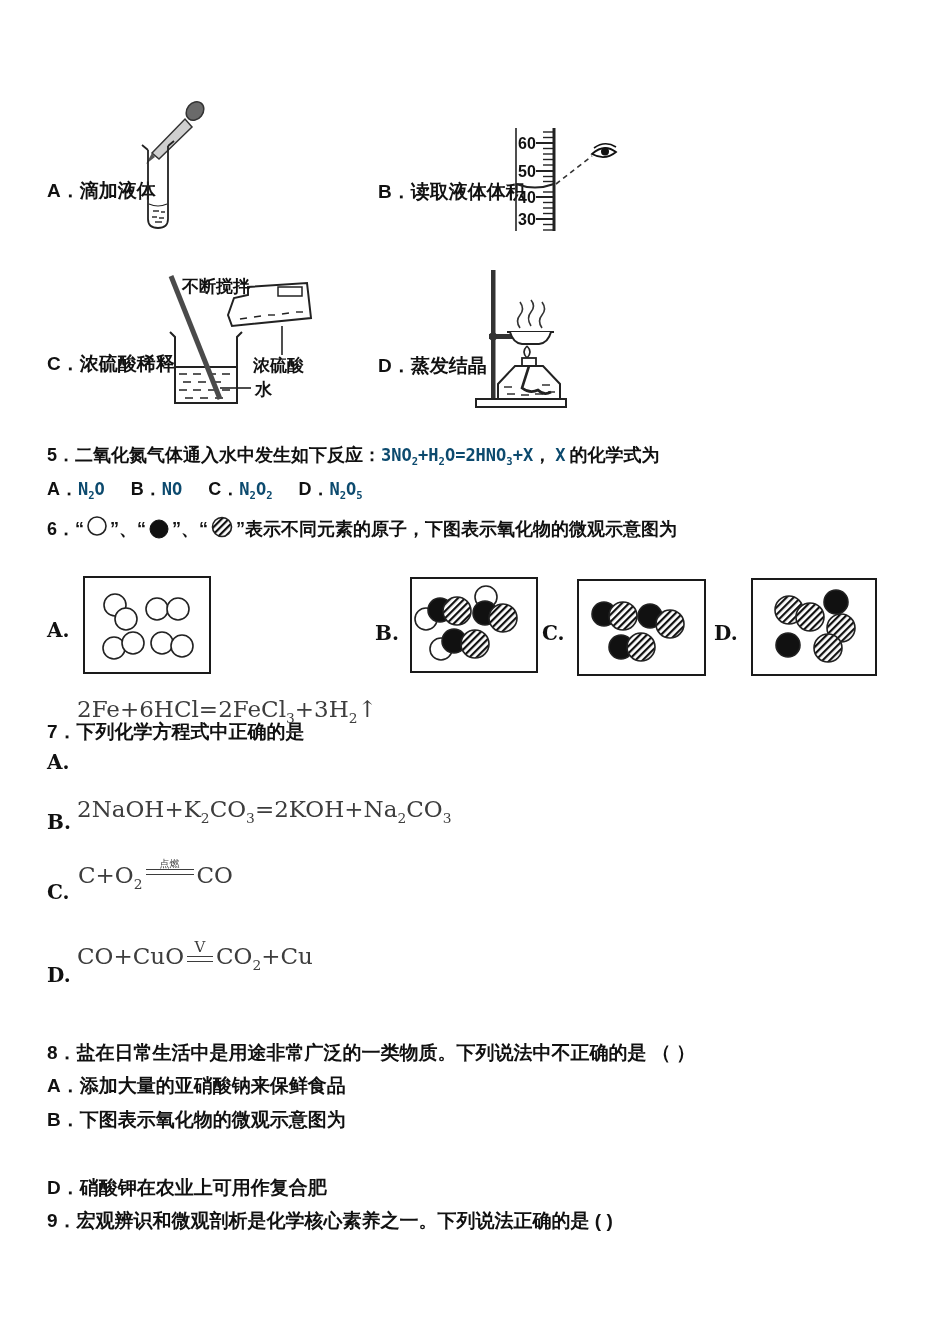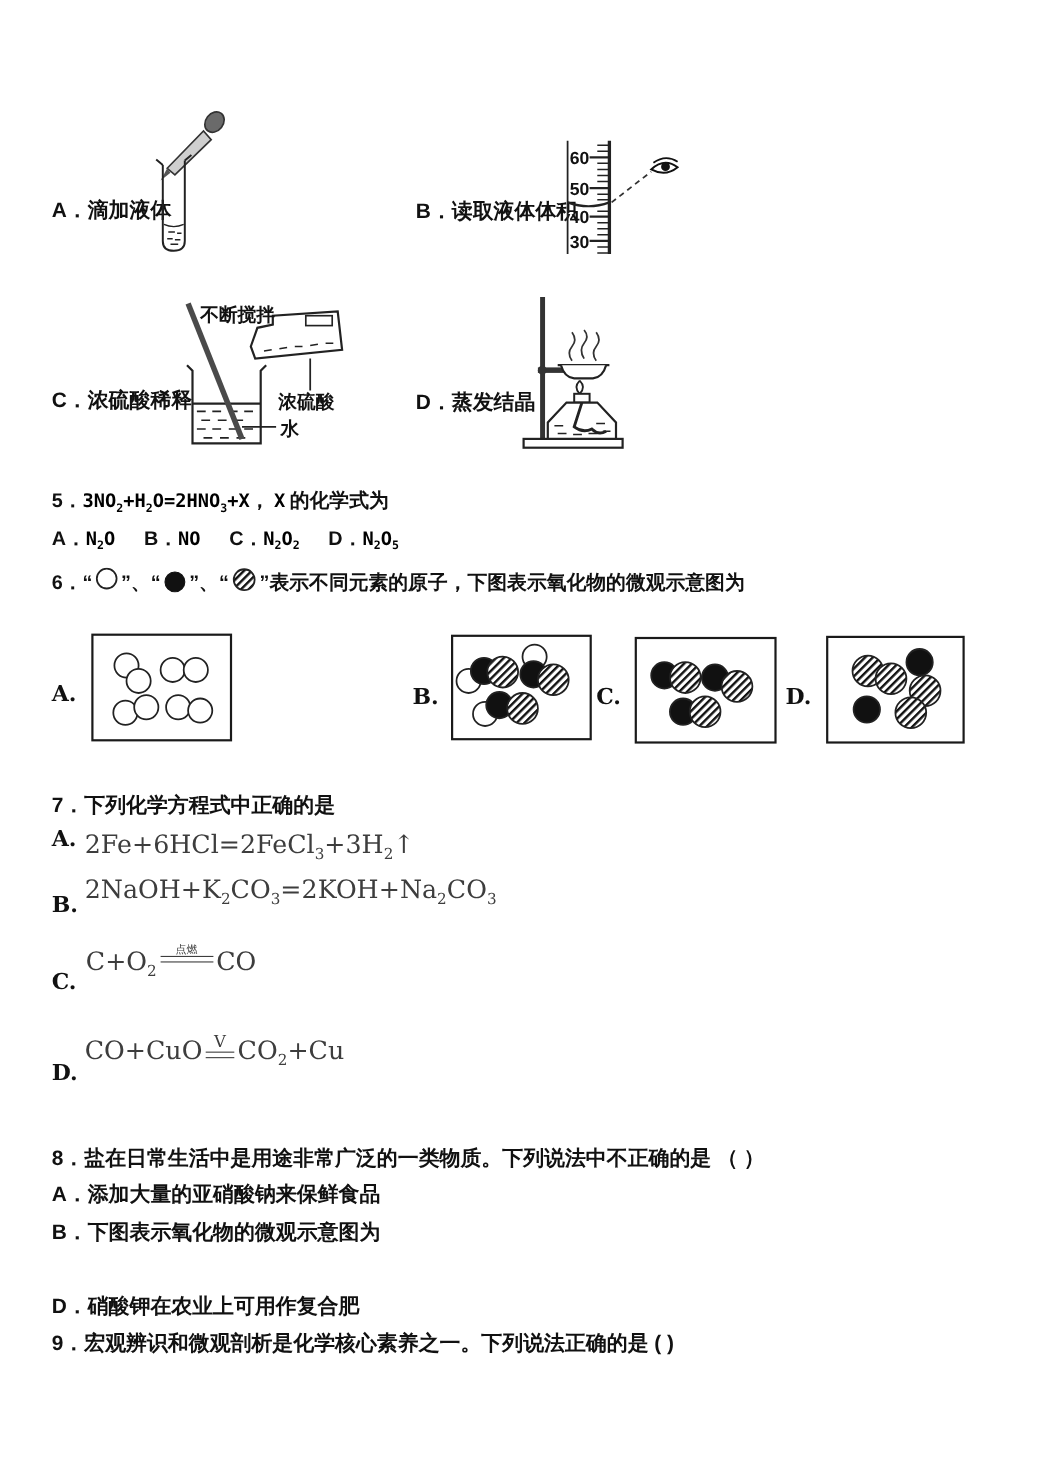--- a/index.html
+++ b/index.html
@@ -2,21 +2,21 @@
 <html><head>
 <meta charset="utf-8">
 <style>
   html,body{margin:0;padding:0;background:#888;}
   #page{position:relative;width:950px;height:1344px;background:#ffffff;margin:0 auto;overflow:hidden;}
   .abs{position:absolute;}
   .cn{font-family:"Liberation Sans",sans-serif;font-weight:700;font-size:19px;color:#111;white-space:nowrap;margin-top:15px;}
   .cn18{font-family:"Liberation Sans",sans-serif;font-weight:700;font-size:18px;color:#111;white-space:nowrap;}
   .eq{font-family:"DejaVu Serif","Liberation Serif",serif;font-size:23px;color:#3d3d3d;white-space:nowrap;}
   .eq sub{font-size:60%;line-height:0;}
-  .mono{font-family:"DejaVu Sans Mono","Liberation Mono",monospace;font-weight:700;font-size:17px;color:#000000;white-space:nowrap;}
+  .mono{font-family:"DejaVu Sans Mono","Liberation Mono",monospace;font-weight:700;font-size:17px;color:#0c4a6e;white-space:nowrap;}
   .mono sub{font-size:62%;line-height:0;}
   .letter-serif{font-family:"DejaVu Serif","Liberation Serif",serif;font-weight:700;font-size:20px;color:#111;}
   .row-flex{display:flex;align-items:baseline;}
   .q5opts span.gap{display:inline-block;width:26px;}
   .q6line{display:flex;align-items:center;}
   .q6line svg{margin:0 1px;}
   .molbox{border:2px solid #1a1a1a;background:#fff;}
   .cond-stack{display:inline-flex;flex-direction:column;align-items:center;margin:0 3px;transform:translateY(-4px);}
   .cond-label{font-family:"Liberation Sans",sans-serif;font-size:10px;color:#3d3d3d;line-height:1.1;white-space:nowrap;}
   .cond-label.serifv{font-family:"DejaVu Serif","Liberation Serif",serif;font-size:15px;}
@@ -180,20 +180,21 @@
         <line x1="44" y1="128" x2="52" y2="128"></line>
           <line x1="58" y1="129" x2="66" y2="129"></line>
           <line x1="72" y1="128" x2="80" y2="128"></line>
           <line x1="85" y1="126" x2="92" y2="126"></line>
       </g>
     </g>
   </svg>
 
   <div class="abs row-flex" style="left:47px;top:443px;">
     <span class="cn18">5．</span>
+    <span class="cn18">二氧化氮气体通入水中发生如下反应：</span>
     <span class="mono chem">3NO<sub>2</sub>+H<sub>2</sub>O=2HNO<sub>3</sub>+X</span>
     <span class="cn18">，</span>
     <span class="mono" style="margin:0 4px;">X</span>
     <span class="cn18">的化学式为</span>
   </div>
   <div class="abs row-flex q5opts" style="left:47px;top:477px;">
     <span class="cn18">A．</span>
     <span class="mono chem">N<sub>2</sub>O</span>
       <span class="gap"></span>
     <span class="cn18">B．</span>
@@ -268,21 +269,21 @@
       <circle cx="88" cy="48" r="14" fill="url(#hp)" stroke="#222" stroke-width="1.6"></circle>
       <circle cx="75" cy="68" r="14" fill="url(#hp)" stroke="#222" stroke-width="1.6"></circle>
     </svg>
 
   <div class="abs row-flex" style="left:47px;top:704px;">
     <span class="cn">7．</span>
     <span class="cn">下列化学方程式中正确的是</span>
   </div>
 
   <div class="abs letter-serif" style="left:47px;top:750px;">A.</div>
-  <div class="abs eq chem" style="left:77px;top:755px;">2Fe+6HCl=2FeCl<sub>3</sub>+3H<sub>2</sub>↑</div>
+  <div class="abs eq chem" style="left:77px;top:696px;">2Fe+6HCl=2FeCl<sub>3</sub>+3H<sub>2</sub>↑</div>
 
   <div class="abs letter-serif" style="left:47px;top:810px;">B.</div>
   <div class="abs eq chem" style="left:77px;top:796px;">2NaOH+K<sub>2</sub>CO<sub>3</sub>=2KOH+Na<sub>2</sub>CO<sub>3</sub></div>
 
   <div class="abs letter-serif" style="left:47px;top:880px;">C.</div>
   <div class="abs eqflex" style="left:78px;top:862px;">
     <span class="eq chem">C+O<sub>2</sub></span>
     <span class="cond-stack">
       <span class="cond-label">点燃</span>
       <span class="dbl" style="width:48px;"></span>

